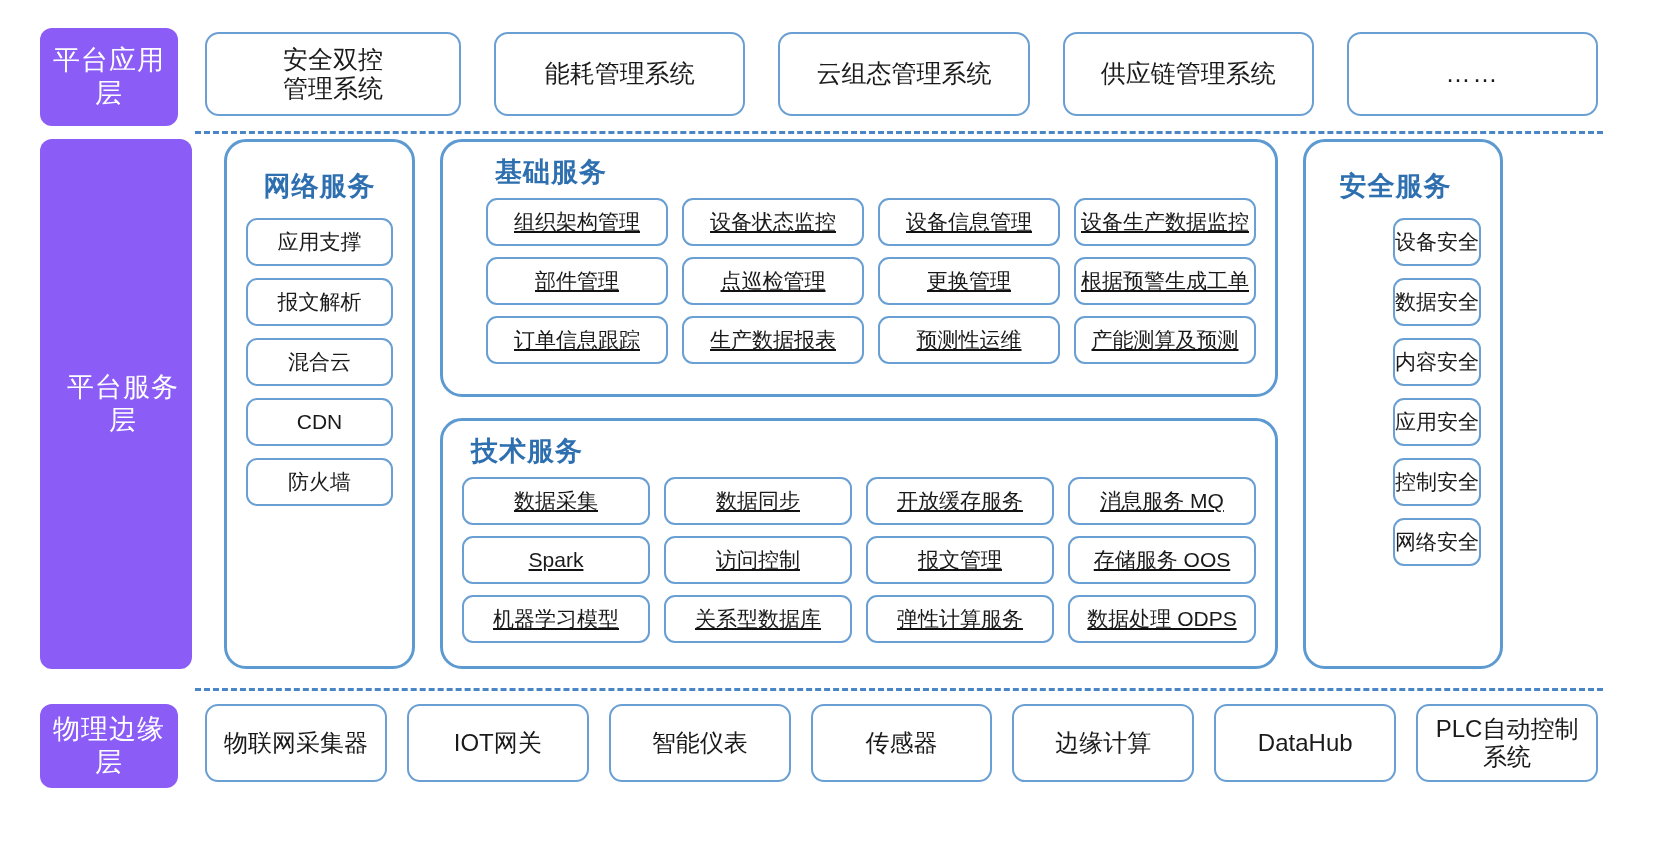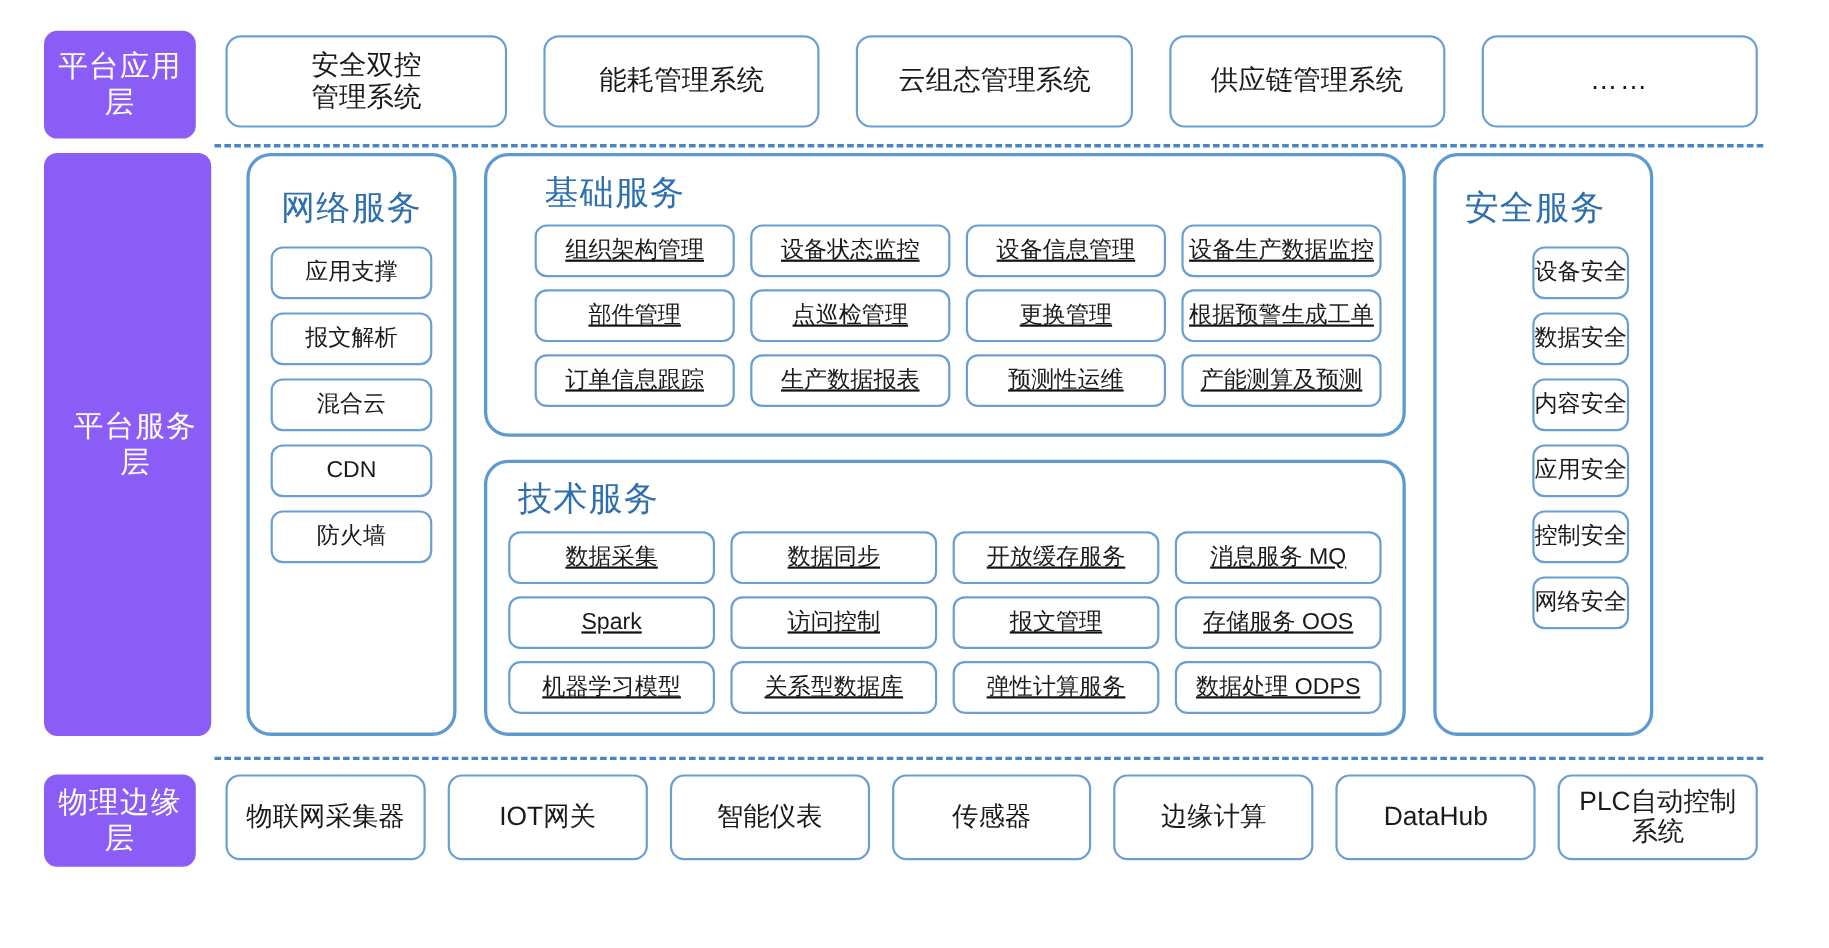--- a/index.html
+++ b/index.html
@@ -83,22 +83,22 @@
 
   .svc-col {
     position: absolute;
     box-sizing: border-box;
     border: 3px solid #5e9ad2;
     border-radius: 22px;
     background: #ffffff;
   }
   .group-title {
     color: #2E6FB0;
-    font-weight: normal;
-    font-size: 31px;
+    font-weight: bold;
+    font-size: 27px;
     letter-spacing: 1px;
   }
 
   
   #network-services { left: 224px; top: 8px; width: 191px; height: 530px; padding: 16px 0 0 0; }
   #network-services .group-title { display: block; text-align: center; margin: 10px 0 14px 0; }
   #network-services .pill-stack { display: flex; flex-direction: column; gap: 12px; padding: 0 19px; }
   #network-services .pill { height: 48px; font-size: 21px; }
 
   

